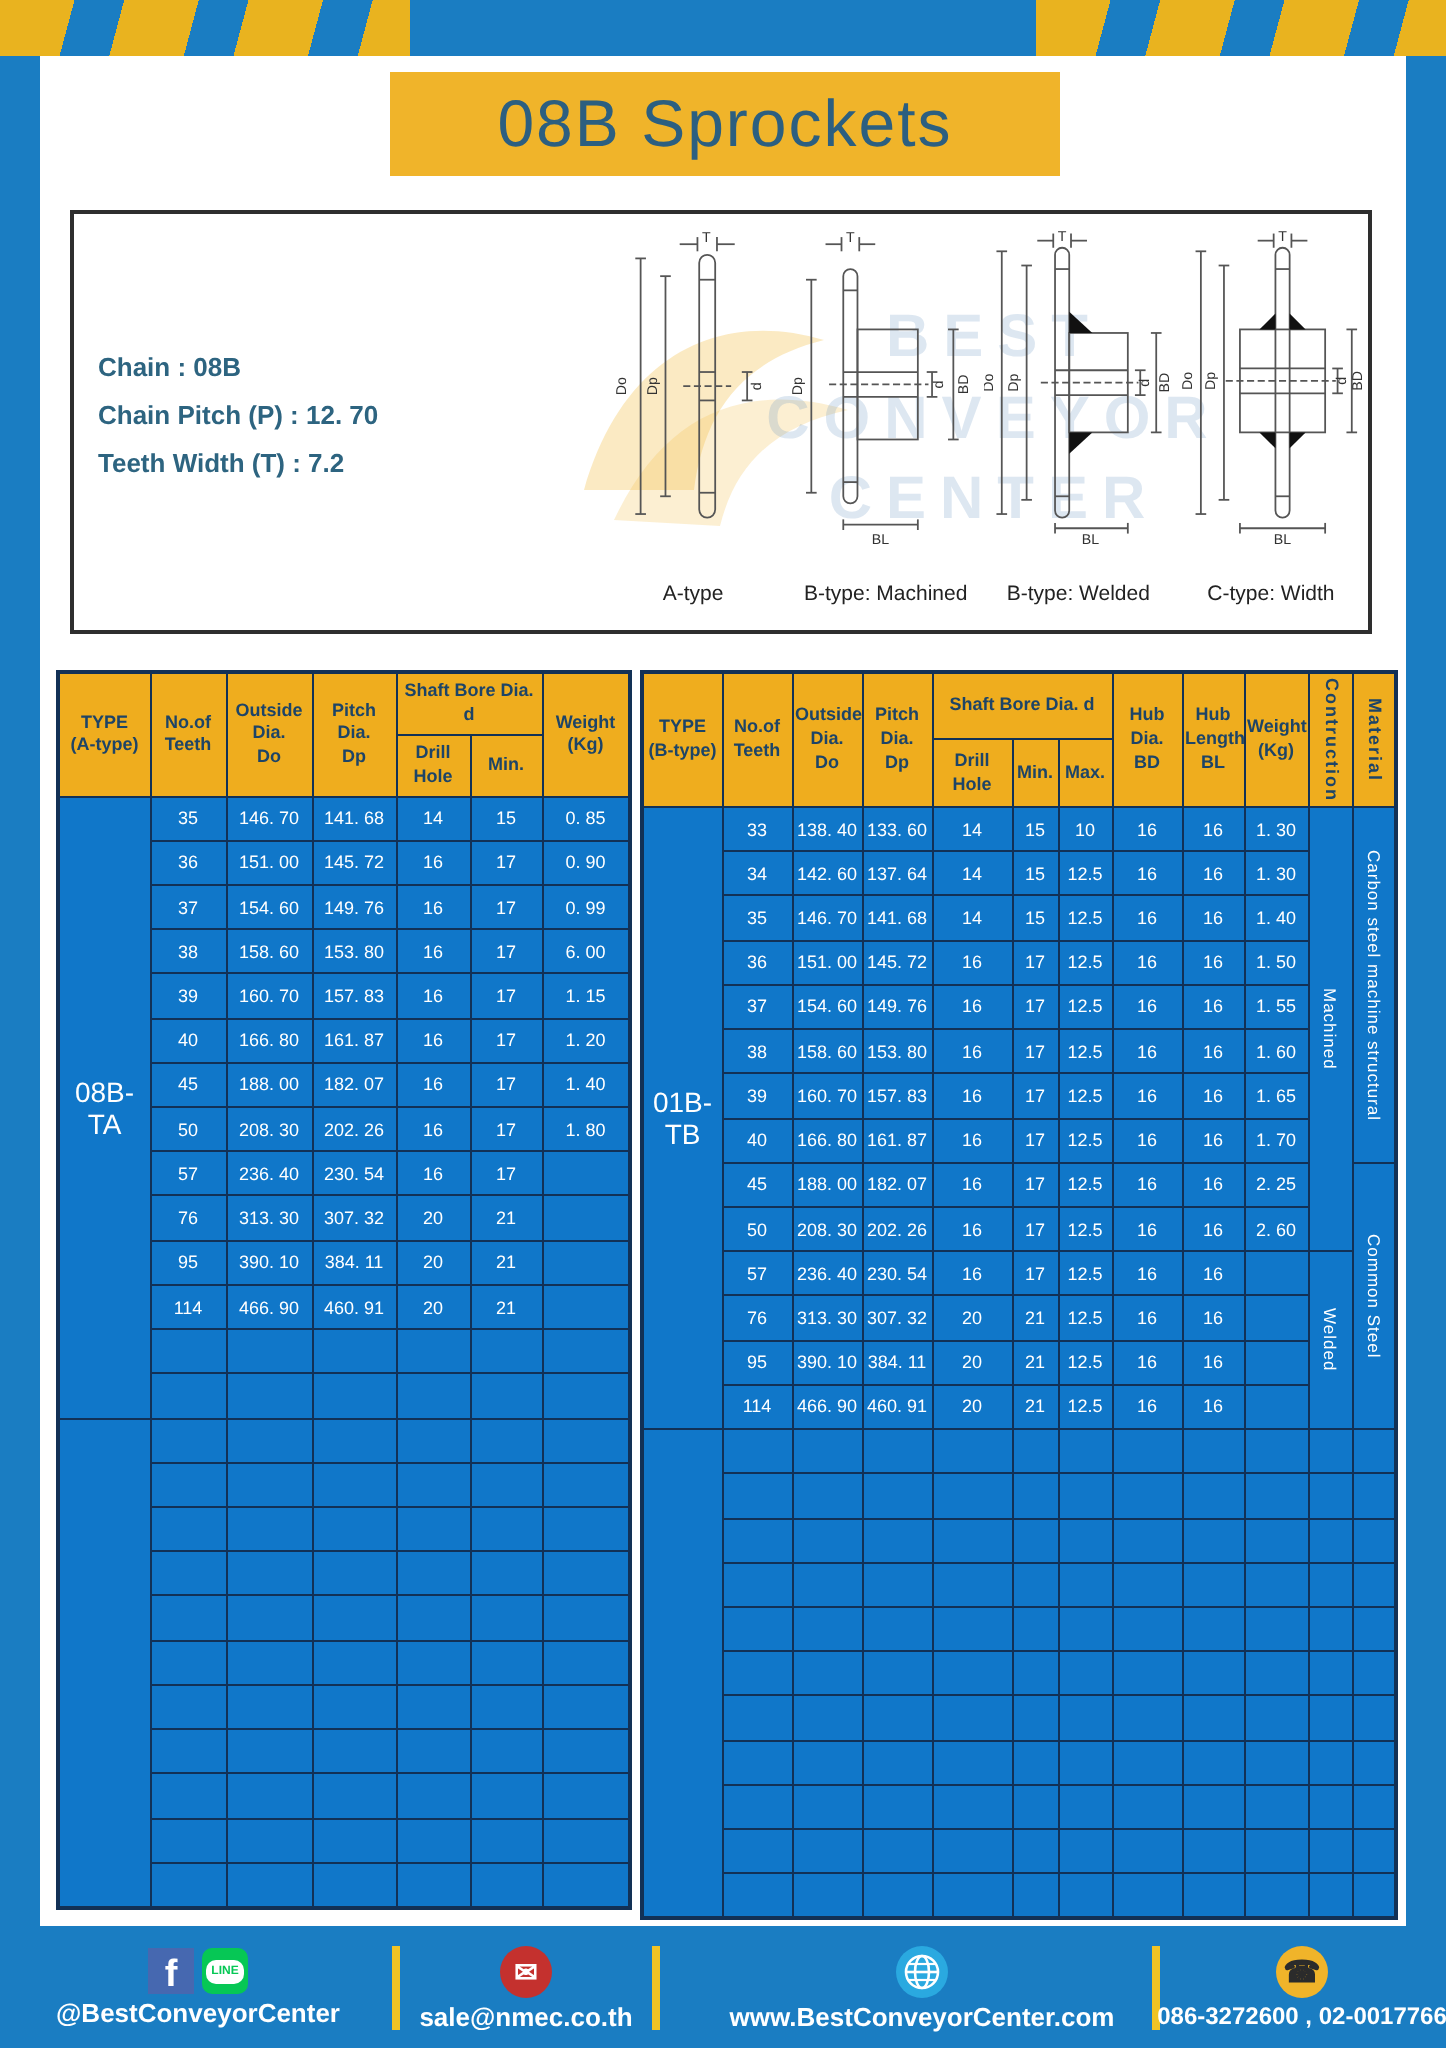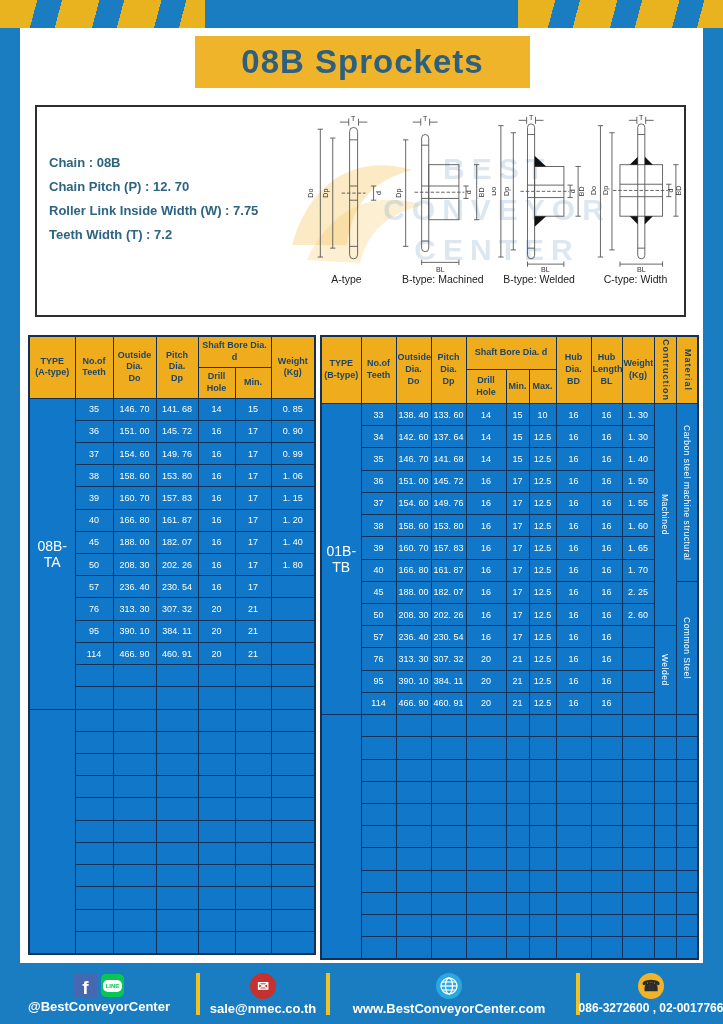--- a/index.html
+++ b/index.html
@@ -16,35 +16,35 @@
   .hazard{position:absolute;top:0;height:28px;
           background:repeating-linear-gradient(105deg,var(--hazard-yellow) 0 36px,transparent 36px 60px);}
   .hazard-left{left:0;width:205px;}
   .hazard-right{right:0;width:205px;}
   .frame-left{position:absolute;left:0;top:28px;width:20px;height:935px;background:var(--frame-blue);}
   .frame-right{position:absolute;right:0;top:28px;width:20px;height:935px;background:var(--frame-blue);}
 
   
   .title-box{position:absolute;left:195px;top:36px;width:335px;height:52px;background:var(--title-yellow);
              display:flex;align-items:center;justify-content:center;}
-  .title-text{font-size:33px;font-weight:bold;color:var(--title-text);letter-spacing:1px;}
+  .title-text{font-size:33px;font-weight:normal;color:var(--title-text);letter-spacing:1px;}
 
   
   .spec-panel{position:absolute;left:35px;top:105px;width:651px;height:212px;background:#fff;
               border:2px solid #2e2e2e;box-sizing:border-box;}
-  .spec-lines{position:absolute;left:12px;top:48px;z-index:2;}
+  .spec-lines{position:absolute;left:12px;top:69px;z-index:2;}
   .spec-line{font-size:13px;font-weight:bold;color:var(--spec-text);margin-bottom:9px;white-space:nowrap;}
   .watermark{position:absolute;left:290px;top:42px;width:340px;z-index:0;text-align:center;
              font-weight:bold;font-size:30px;letter-spacing:7px;line-height:1.35;color:rgba(100,145,190,.22);}
   .wm-bird{position:absolute;left:235px;top:28px;z-index:0;}
   .diagrams{position:absolute;left:262px;top:8px;width:384px;height:198px;display:flex;
             justify-content:space-between;z-index:1;}
   .diagram{width:95px;position:relative;text-align:center;}
   .diagram svg{display:block;}
-  .caption{font-size:10.5px;color:#222;white-space:nowrap;margin-top:0;}
+  .caption{font-size:10.5px;color:#222;white-space:nowrap;margin-top:18px;}
   .dg text{font-size:8px;fill:#333;font-family:"Liberation Sans",sans-serif;}
   .dg line,.dg rect{stroke:#555;stroke-width:1;fill:none;}
   .dg .dash{stroke-dasharray:4 2;}
   .dg .weld{fill:#111;stroke:none;}
 
   
   .tables{position:absolute;left:28px;top:335px;display:flex;gap:4px;}
   table{border-collapse:collapse;table-layout:fixed;border:2px solid var(--grid-navy);}
   .tblA{width:286px;} .tblB{width:377px;}
   th,td{border:1px solid var(--grid-navy);overflow:hidden;}
@@ -98,21 +98,20 @@
     </svg>
     <div class="watermark">
       <div>BEST</div>
       <div>CONVEYOR</div>
       <div>CENTER</div>
     </div>
 
     <div class="spec-lines">
       <div class="spec-line">Chain  : 08B</div>
       <div class="spec-line">Chain Pitch (P)  :  12. 70</div>
-      <div class="spec-line">Roller Link Inside Width (W)  :  7.75</div>
       <div class="spec-line">Teeth Width (T)  :  7.2</div>
     </div>
 
     <div class="diagrams">
 
       <div class="diagram">
         <svg class="dg" width="95" height="158" viewBox="0 0 107 178">
           <g>
             <line x1="46" y1="8" x2="56" y2="8"></line>
               <line x1="67" y1="8" x2="77" y2="8"></line>
@@ -324,21 +323,21 @@
             <td>16</td>
             <td>17</td>
             <td>0. 99</td>
           </tr>
           <tr>
             <td>38</td>
             <td>158. 60</td>
             <td>153. 80</td>
             <td>16</td>
             <td>17</td>
-            <td>1. 06</td>
+            <td>6. 00</td>
           </tr>
           <tr>
             <td>39</td>
             <td>160. 70</td>
             <td>157. 83</td>
             <td>16</td>
             <td>17</td>
             <td>1. 15</td>
           </tr>
           <tr>
@@ -866,21 +865,21 @@
           </span>
       </div>
       <div class="f-label">@BestConveyorCenter</div>
     </div>
     <div class="f-div" style="left:196px;"></div>
     <div class="f-item" style="left:204px;width:118px;">
       <span class="mail-icon">✉</span>
       <div class="f-label">sale@nmec.co.th</div>
     </div>
     <div class="f-div" style="left:326px;"></div>
-    <div class="f-item" style="left:330px;width:238px;">
+    <div class="f-item" style="left:342px;width:238px;">
       <svg width="26" height="26" viewBox="0 0 26 26">
         <circle cx="13" cy="13" r="13" fill="#2aa9e0"></circle>
         <circle cx="13" cy="13" r="8" fill="none" stroke="#fff" stroke-width="1.3"></circle>
         <ellipse cx="13" cy="13" rx="3.5" ry="8" fill="none" stroke="#fff" stroke-width="1.3"></ellipse>
         <line x1="5" y1="13" x2="21" y2="13" stroke="#fff" stroke-width="1.3"></line>
         <line x1="6.2" y1="9" x2="19.8" y2="9" stroke="#fff" stroke-width="1.1"></line>
         <line x1="6.2" y1="17" x2="19.8" y2="17" stroke="#fff" stroke-width="1.1"></line>
       </svg>
       <div class="f-label">www.BestConveyorCenter.com</div>
     </div>

